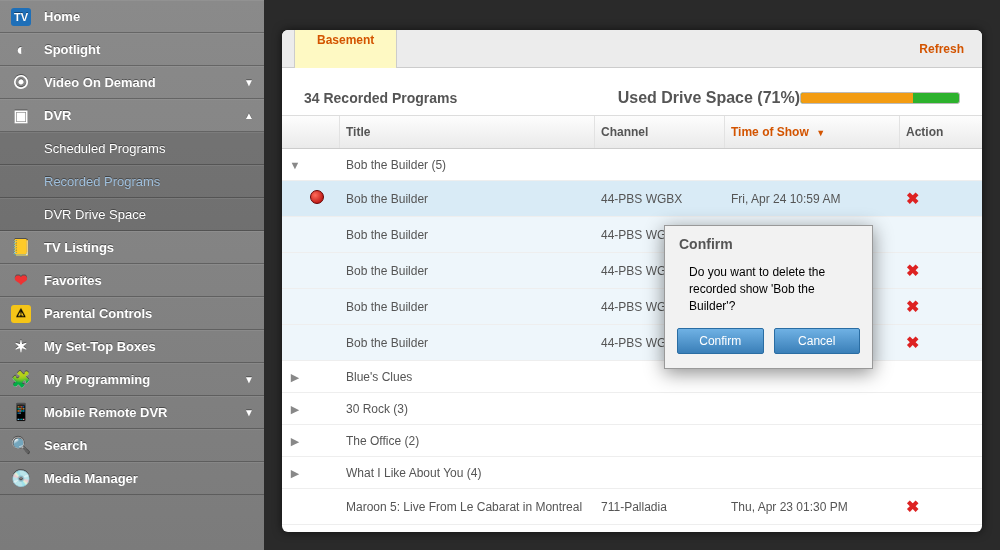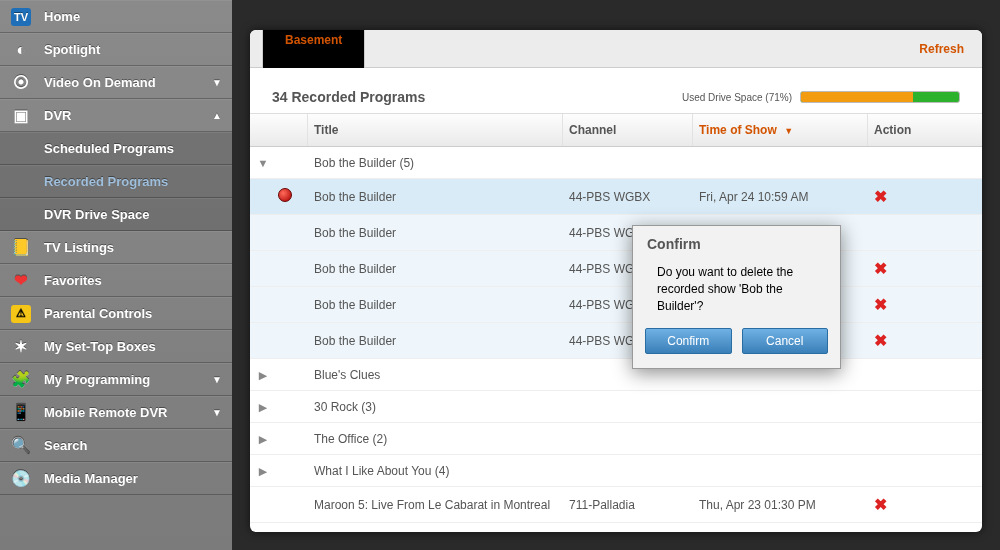--- a/index.html
+++ b/index.html
@@ -9,21 +9,21 @@
     background: #2a2a2a;
     width: 1000px;
     height: 550px;
     overflow: hidden;
     color: #333;
   }
   .app { display: flex; height: 100%; }
 
   
   .sidebar {
-    width: 232px;
+    width: 264px;
     background: linear-gradient(#8a8a8a, #7b7b7b);
     color: #fff;
     flex-shrink: 0;
     font-size: 13px;
   }
   .side-item {
     display: flex;
     align-items: center;
     height: 33px;
     padding: 0 10px;
@@ -35,21 +35,21 @@
     position: relative;
   }
   .side-item .icon {
     width: 22px; height: 22px;
     display: inline-flex; align-items: center; justify-content: center;
     margin-right: 12px;
     font-size: 16px;
   }
   .side-item.sub {
     padding-left: 44px;
-    font-weight: bold;
+    font-weight: normal;
     background: rgba(0,0,0,0.15);
     text-align: center;
   }
   .side-item.sub.active { color: #9fbfdc; }
   .side-item .arrow {
     margin-left: auto;
     font-size: 10px;
   }
 
   
@@ -71,21 +71,21 @@
   }
   .tab-row {
     display: flex;
     align-items: flex-end;
     height: 38px;
     padding-left: 12px;
     background: #ececec;
     border-bottom: 1px solid #ccc;
   }
   .tab {
-    background: #000000;
+    background: #fef9c3;
     border: 1px solid #ccc;
     border-bottom: none;
     border-radius: 6px 6px 0 0;
     padding: 21px 22px;
     color: #d35400;
     font-weight: bold;
     font-size: 12px;
     position: relative;
     top: 1px;
   }
@@ -104,24 +104,24 @@
     align-items: center;
     padding: 21px 22px 8px 22px;
   }
   .summary-bar .count {
     font-weight: bold;
     color: #555;
     font-size: 14px;
   }
   .drive-label {
     margin-left: auto;
-    font-weight: normal;
+    font-weight: bold;
     color: #555;
-    font-size: 10px;
-    margin-right: 8px;
+    font-size: 16px;
+    margin-right: 0;
   }
   .drive-bar {
     width: 160px; height: 12px;
     border: 1px solid #bbb;
     border-radius: 3px;
     background: #2db22d;
     overflow: hidden;
     position: relative;
   }
   .drive-bar .used {

